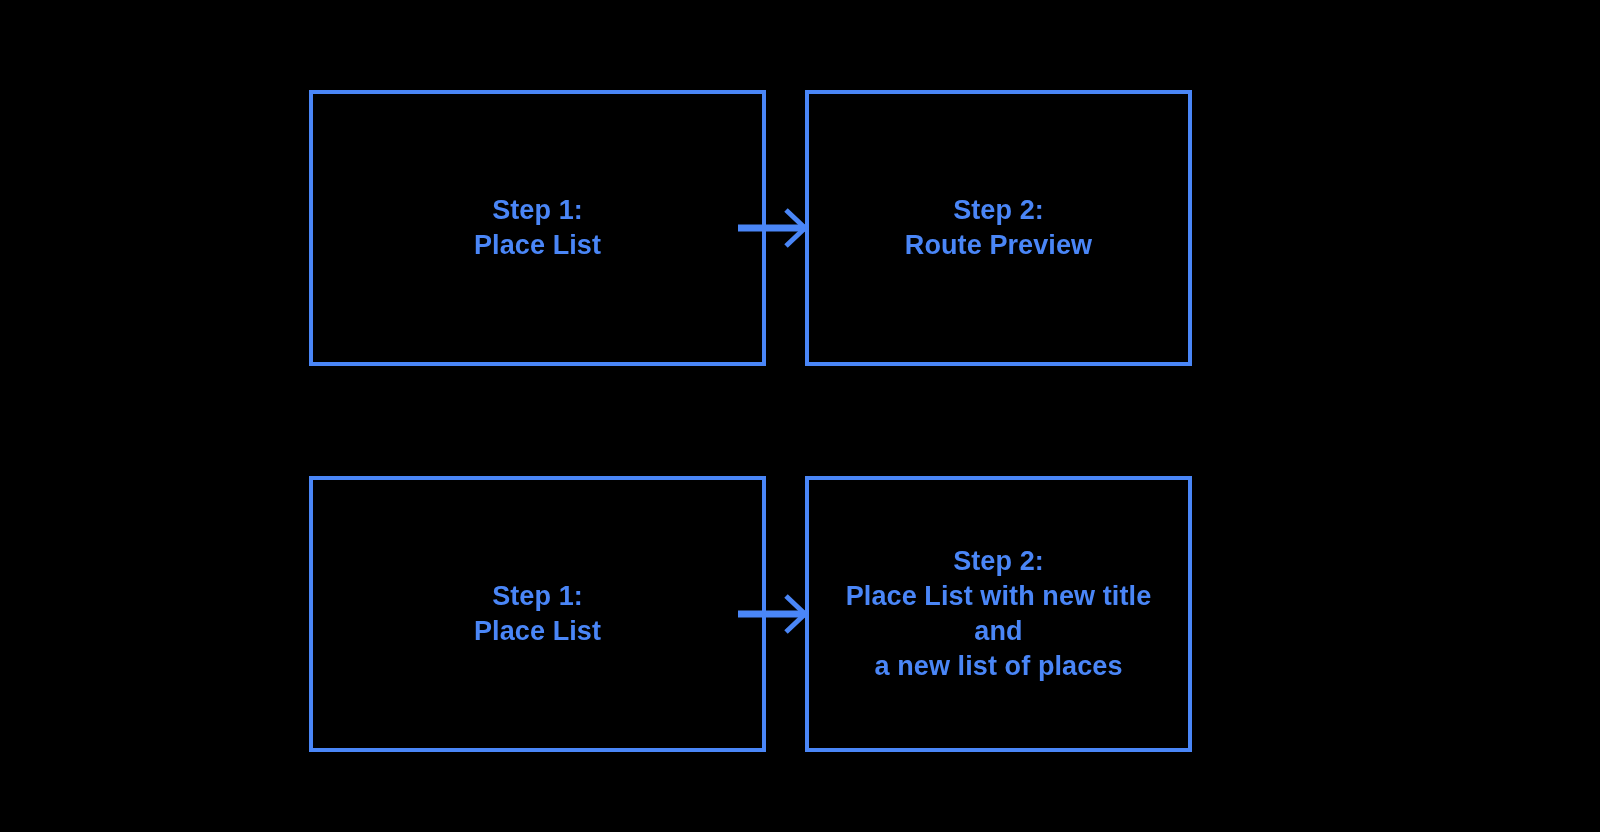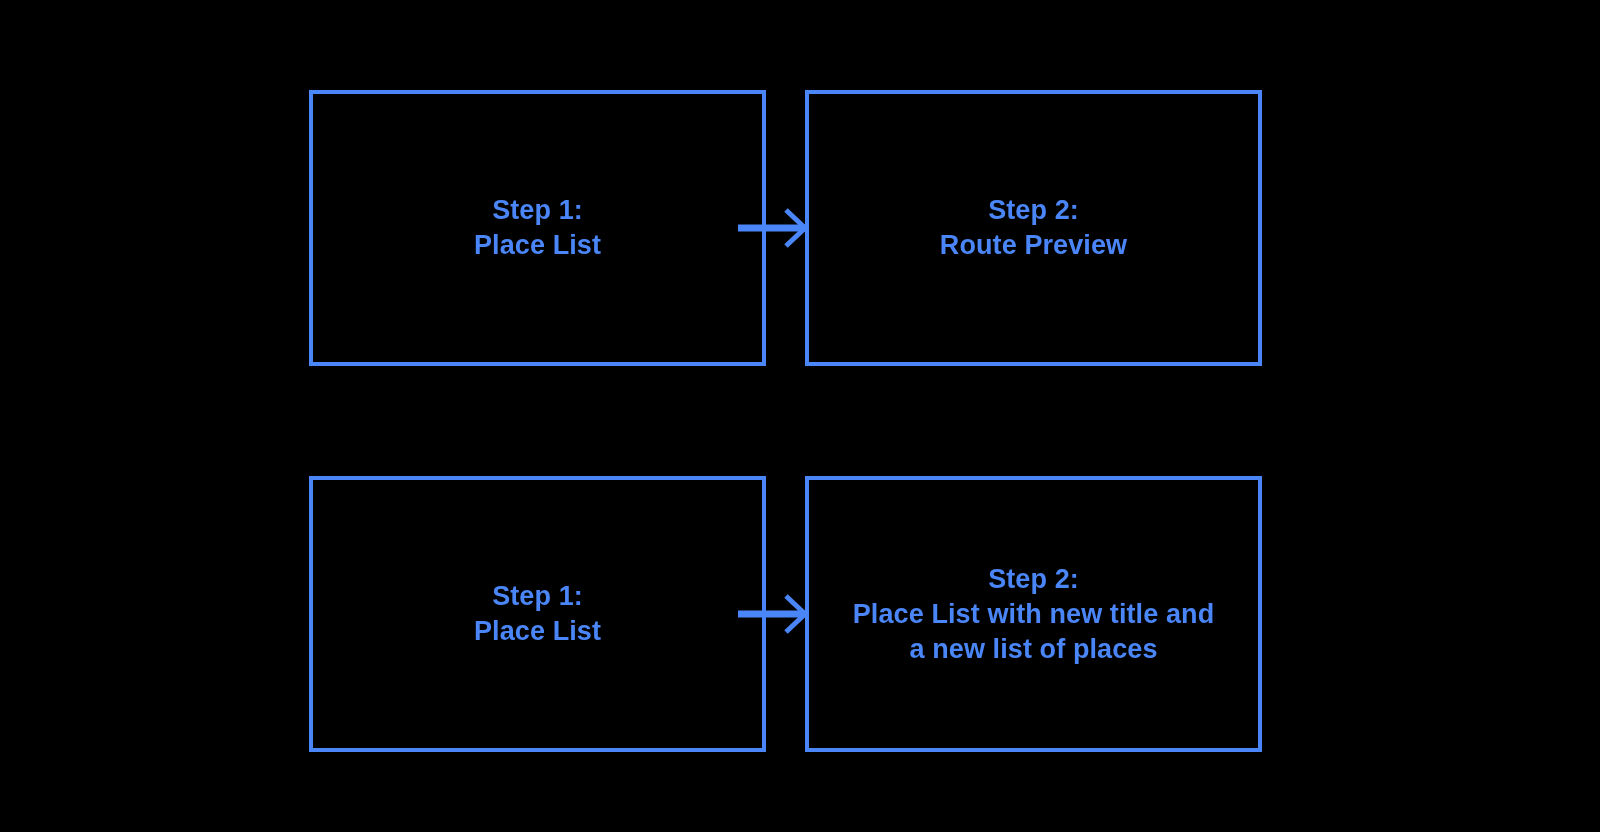--- a/index.html
+++ b/index.html
@@ -30,21 +30,21 @@
     top: 0;
     height: 276px;
     box-sizing: border-box;
     border: 4px solid #4a86f7;
     background: #000000;
     display: flex;
     align-items: center;
     justify-content: center;
   }
   .step-box.left  { left: 309px;  width: 457px; }
-  .step-box.right { left: 805px;  width: 457px; }
+  .step-box.right { left: 805px;  width: 387px; }
 
   .step-label {
     color: #4a86f7;
     font-size: 27px;
     font-weight: bold;
     line-height: 35px;
     text-align: center;
     letter-spacing: 0.1px;
     white-space: pre-line;
     padding: 0 12px;

